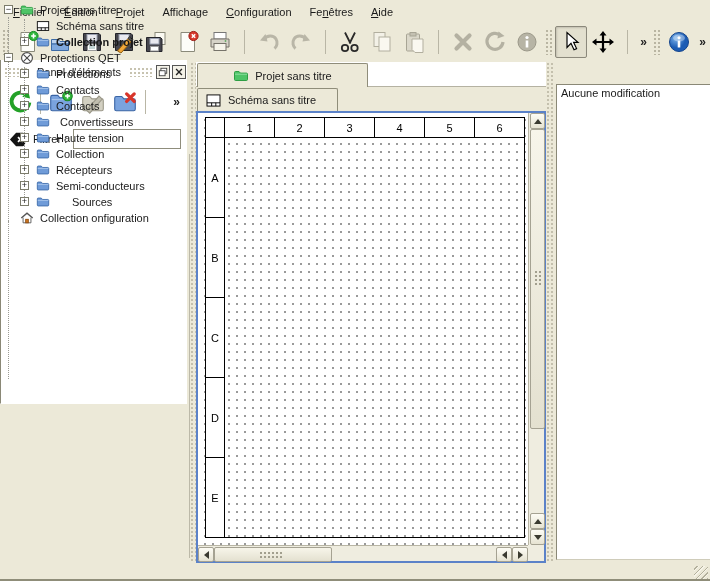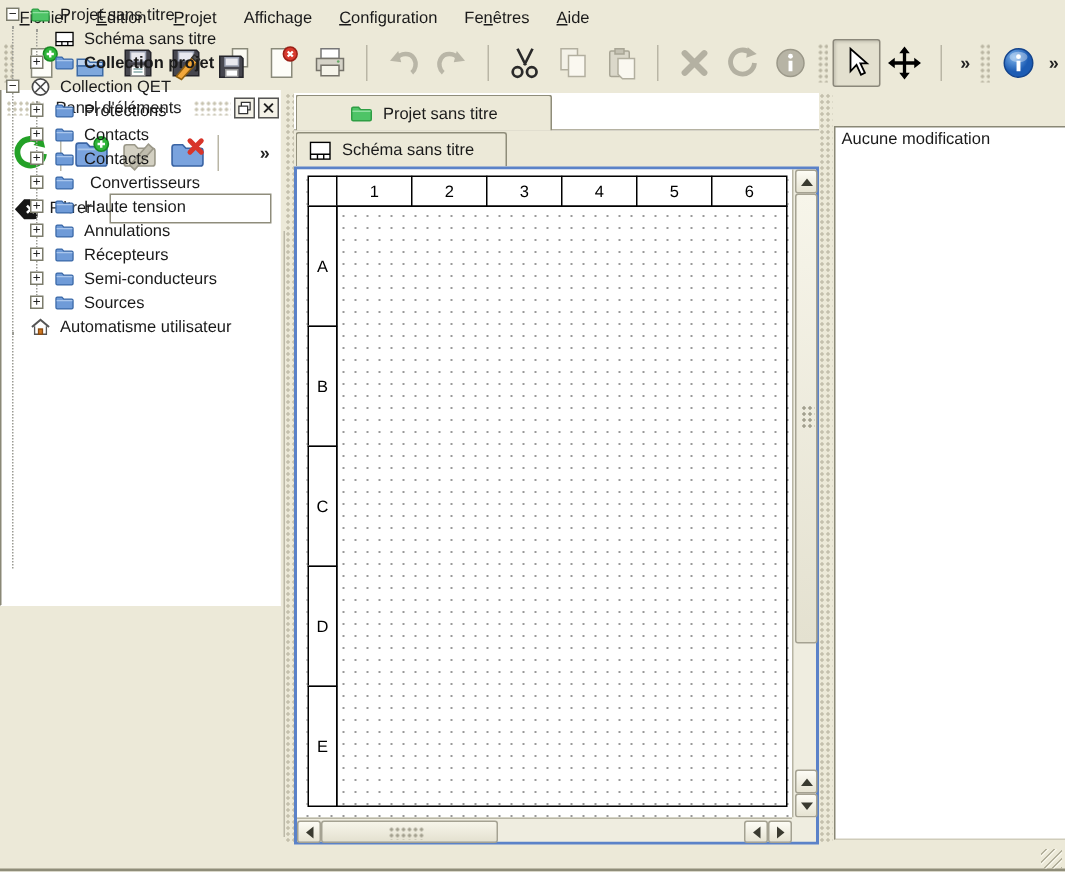--- a/index.html
+++ b/index.html
@@ -353,21 +353,21 @@
             <path d="M2 6.2h12" stroke="#aac6ec"></path>
           </svg></span>
         <span class="tlabel" style="left: 56px; font-weight: bold;">Collection projet</span>
       </div>
       <div class="tree-row" style="top: 50px;">
         <span class="exp" style="left: 4px;">−</span>
         <span class="ticon" style="left: 20px;"><svg viewBox="0 0 16 16">
             <circle cx="8" cy="8" r="6.2" fill="#fff" stroke="#4a4a4a" stroke-width="1.3"></circle>
             <path d="M3.8 3.8l8.4 8.4M12.2 3.8l-8.4 8.4" stroke="#4a4a4a" stroke-width="1.3"></path>
           </svg></span>
-        <span class="tlabel" style="left: 40px;">Collection QET</span>
+        <span class="tlabel" style="left: 40px;">Protections QET</span>
       </div>
       <div class="tree-row" style="top: 66px;">
         <span class="exp" style="left: 20px;">+</span>
         <span class="ticon" style="left: 36px;"><svg viewBox="0 0 16 16">
             <path d="M1.5 4.5c0-.6.4-1 1-1h3.5l1.5 1.6h6c.6 0 1 .4 1 1v5.4c0 .6-.4 1-1 1h-11c-.6 0-1-.4-1-1z" fill="#6f9bd8" stroke="#3b69a8"></path>
             <path d="M2 6.2h12" stroke="#aac6ec"></path>
           </svg></span>
         <span class="tlabel" style="left: 56px;">Protections</span>
       </div>
       <div class="tree-row" style="top: 82px;">
@@ -401,21 +401,21 @@
             <path d="M2 6.2h12" stroke="#aac6ec"></path>
           </svg></span>
         <span class="tlabel" style="left: 56px;">Haute tension</span>
       </div>
       <div class="tree-row" style="top: 146px;">
         <span class="exp" style="left: 20px;">+</span>
         <span class="ticon" style="left: 36px;"><svg viewBox="0 0 16 16">
             <path d="M1.5 4.5c0-.6.4-1 1-1h3.5l1.5 1.6h6c.6 0 1 .4 1 1v5.4c0 .6-.4 1-1 1h-11c-.6 0-1-.4-1-1z" fill="#6f9bd8" stroke="#3b69a8"></path>
             <path d="M2 6.2h12" stroke="#aac6ec"></path>
           </svg></span>
-        <span class="tlabel" style="left: 56px;">Annulations</span>
+        <span class="tlabel" style="left: 56px;">Collection</span>
       </div>
       <div class="tree-row" style="top: 162px;">
         <span class="exp" style="left: 20px;">+</span>
         <span class="ticon" style="left: 36px;"><svg viewBox="0 0 16 16">
             <path d="M1.5 4.5c0-.6.4-1 1-1h3.5l1.5 1.6h6c.6 0 1 .4 1 1v5.4c0 .6-.4 1-1 1h-11c-.6 0-1-.4-1-1z" fill="#6f9bd8" stroke="#3b69a8"></path>
             <path d="M2 6.2h12" stroke="#aac6ec"></path>
           </svg></span>
         <span class="tlabel" style="left: 56px;">Récepteurs</span>
       </div>
       <div class="tree-row" style="top: 178px;">
@@ -425,29 +425,29 @@
             <path d="M2 6.2h12" stroke="#aac6ec"></path>
           </svg></span>
         <span class="tlabel" style="left: 56px;">Semi-conducteurs</span>
       </div>
       <div class="tree-row" style="top: 194px;">
         <span class="exp" style="left: 20px;">+</span>
         <span class="ticon" style="left: 36px;"><svg viewBox="0 0 16 16">
             <path d="M1.5 4.5c0-.6.4-1 1-1h3.5l1.5 1.6h6c.6 0 1 .4 1 1v5.4c0 .6-.4 1-1 1h-11c-.6 0-1-.4-1-1z" fill="#6f9bd8" stroke="#3b69a8"></path>
             <path d="M2 6.2h12" stroke="#aac6ec"></path>
           </svg></span>
-        <span class="tlabel" style="left: 56px;">Sources</span>
+        <span class="tlabel" style="left: 72px;">Sources</span>
       </div>
       <div class="tree-row" style="top: 210px;">
         <span class="ticon" style="left: 20px;"><svg viewBox="0 0 16 16">
             <path d="M1.5 8L8 2.5L14.5 8" fill="none" stroke="#555" stroke-width="1.6"></path>
             <path d="M3.5 7.5v6h9v-6" fill="#fff" stroke="#555"></path>
             <rect x="6.5" y="9.5" width="3" height="4" fill="#d07820" stroke="#8a4a10"></rect>
           </svg></span>
-        <span class="tlabel" style="left: 40px;">Automatisme utilisateur</span>
+        <span class="tlabel" style="left: 40px;">Collection onfiguration</span>
       </div>
     </div>
   <div id="tree-scroll-strip" class="abs"></div>
 
   <div class="abs vsplit" style="left:190px; width:6px;"></div>
 
   <div id="proj-tabbar" class="abs">
     <div id="proj-tab">
       <svg viewBox="0 0 16 16">
           <path d="M1.5 4.5c0-.6.4-1 1-1h3.5l1.5 1.6h6c.6 0 1 .4 1 1v5.4c0 .6-.4 1-1 1h-11c-.6 0-1-.4-1-1z" fill="#4ec467" stroke="#2e9e44"></path>

